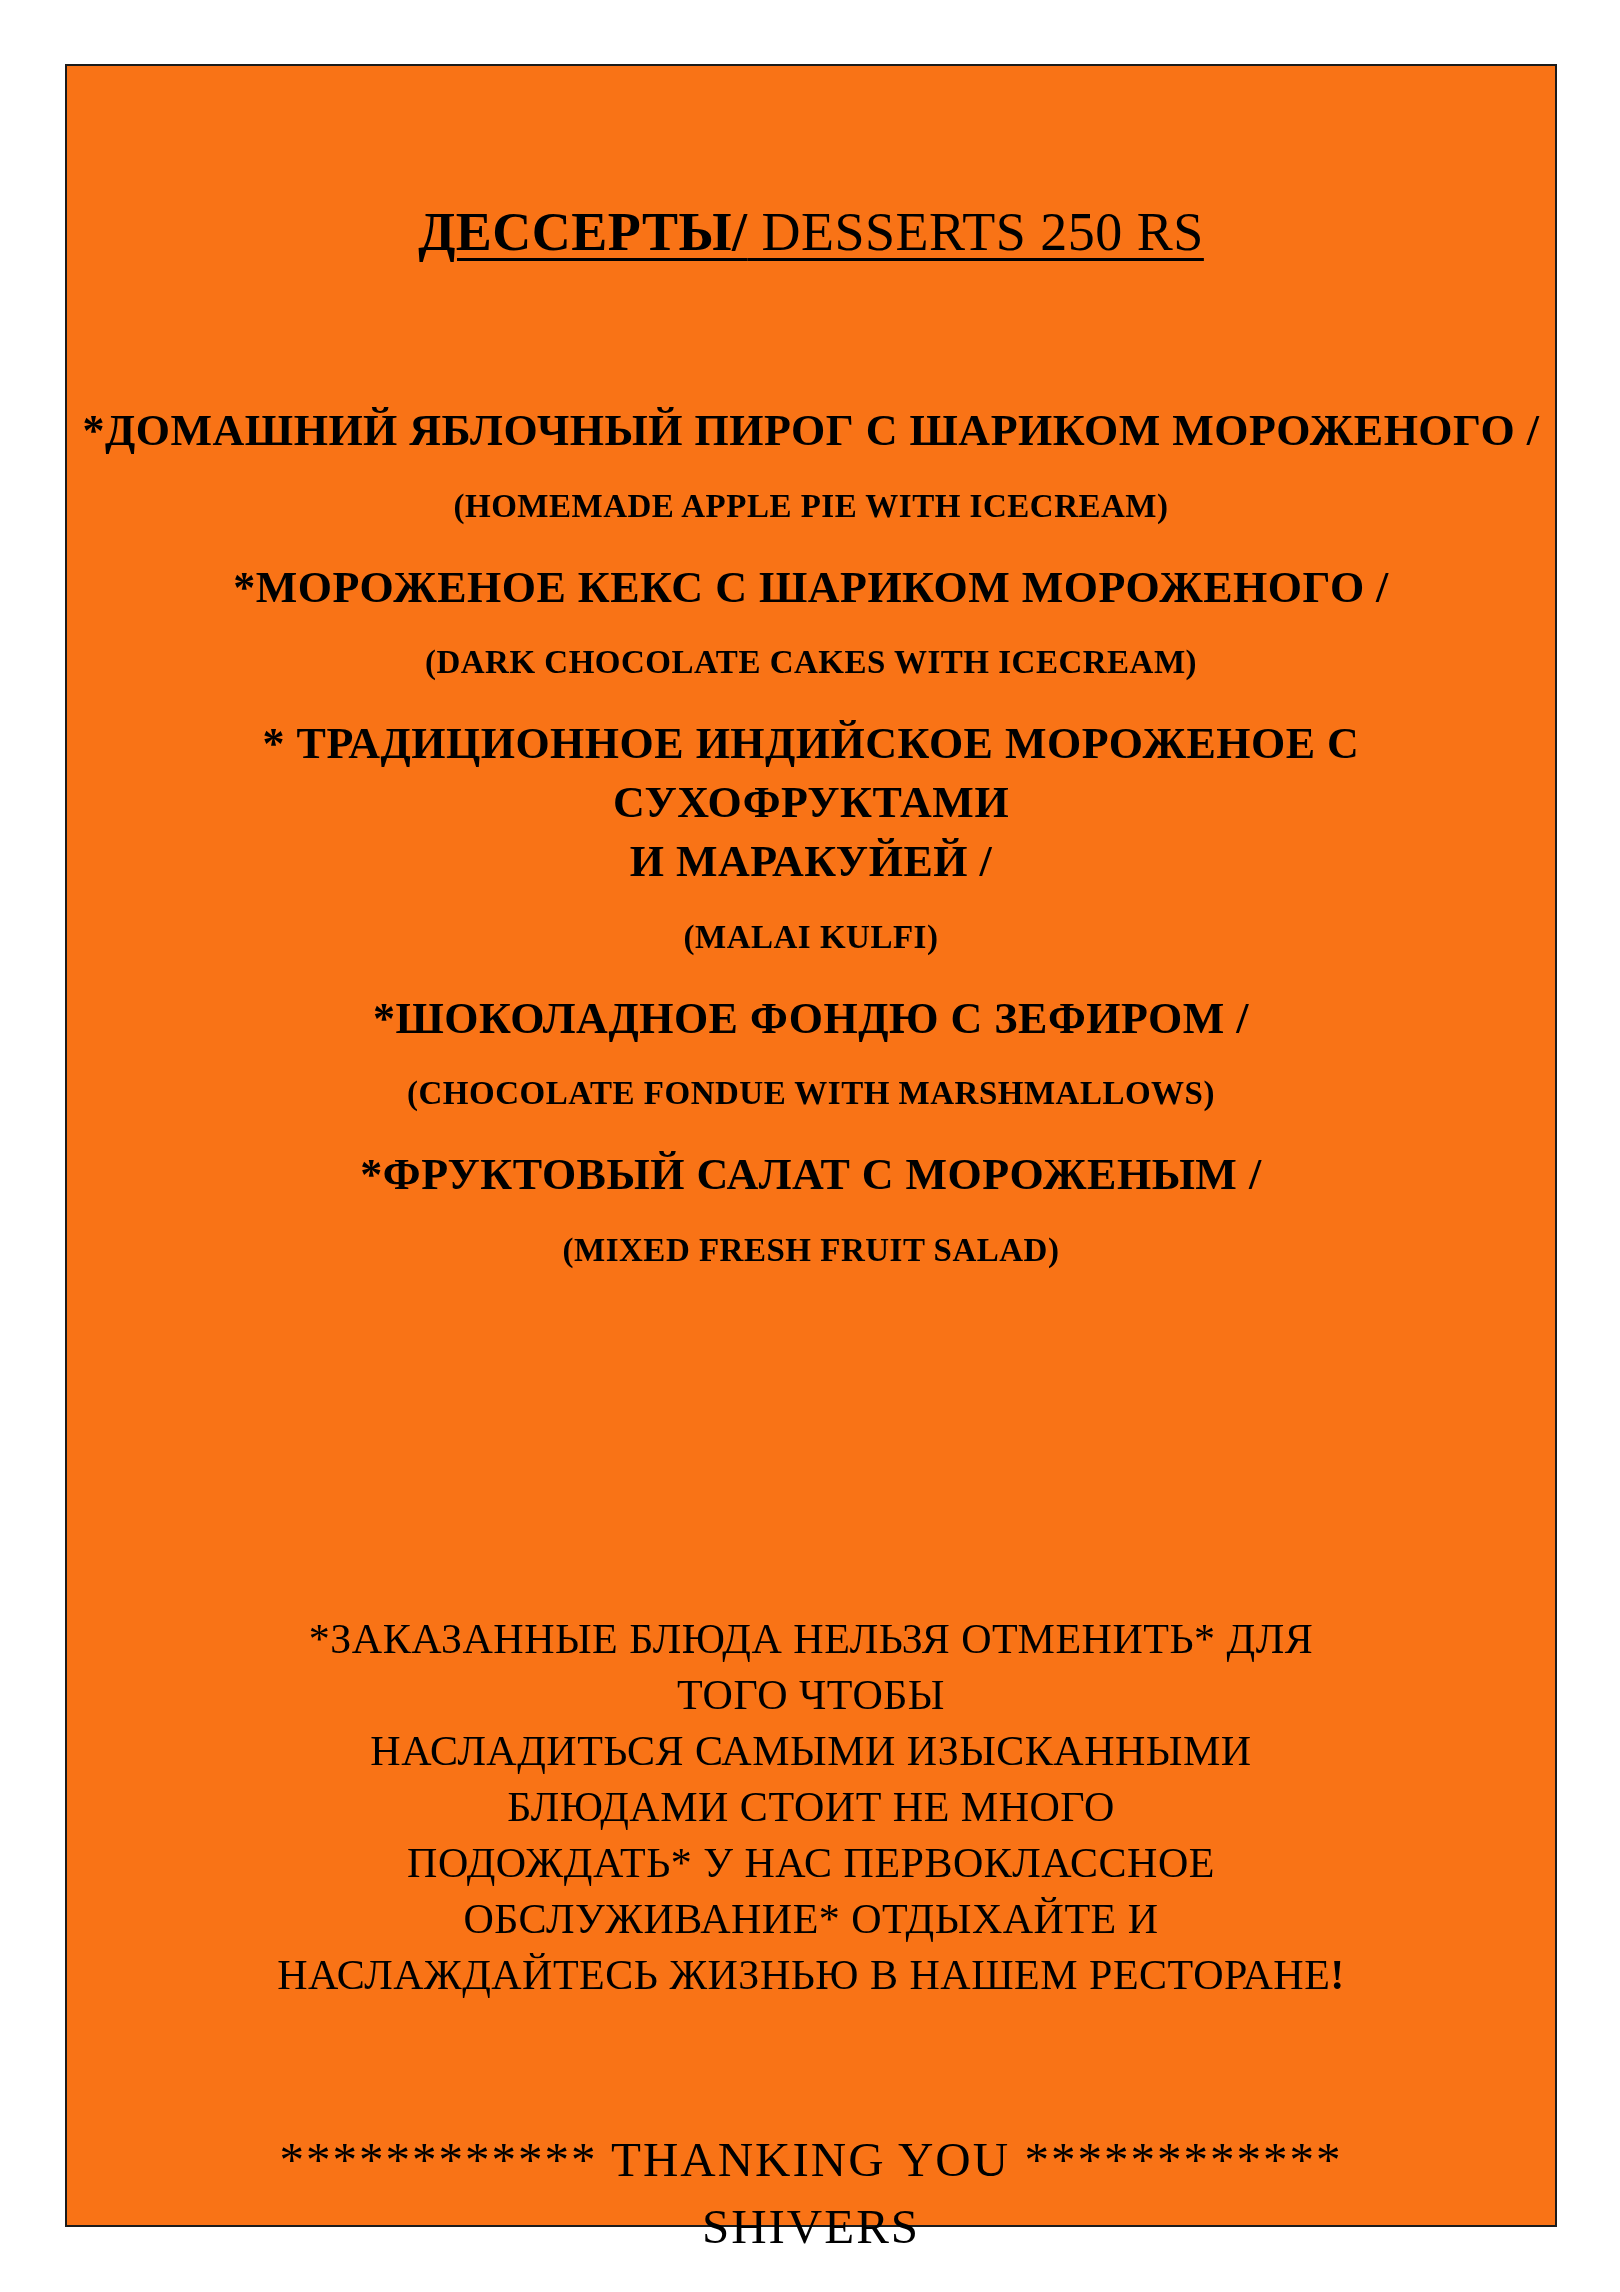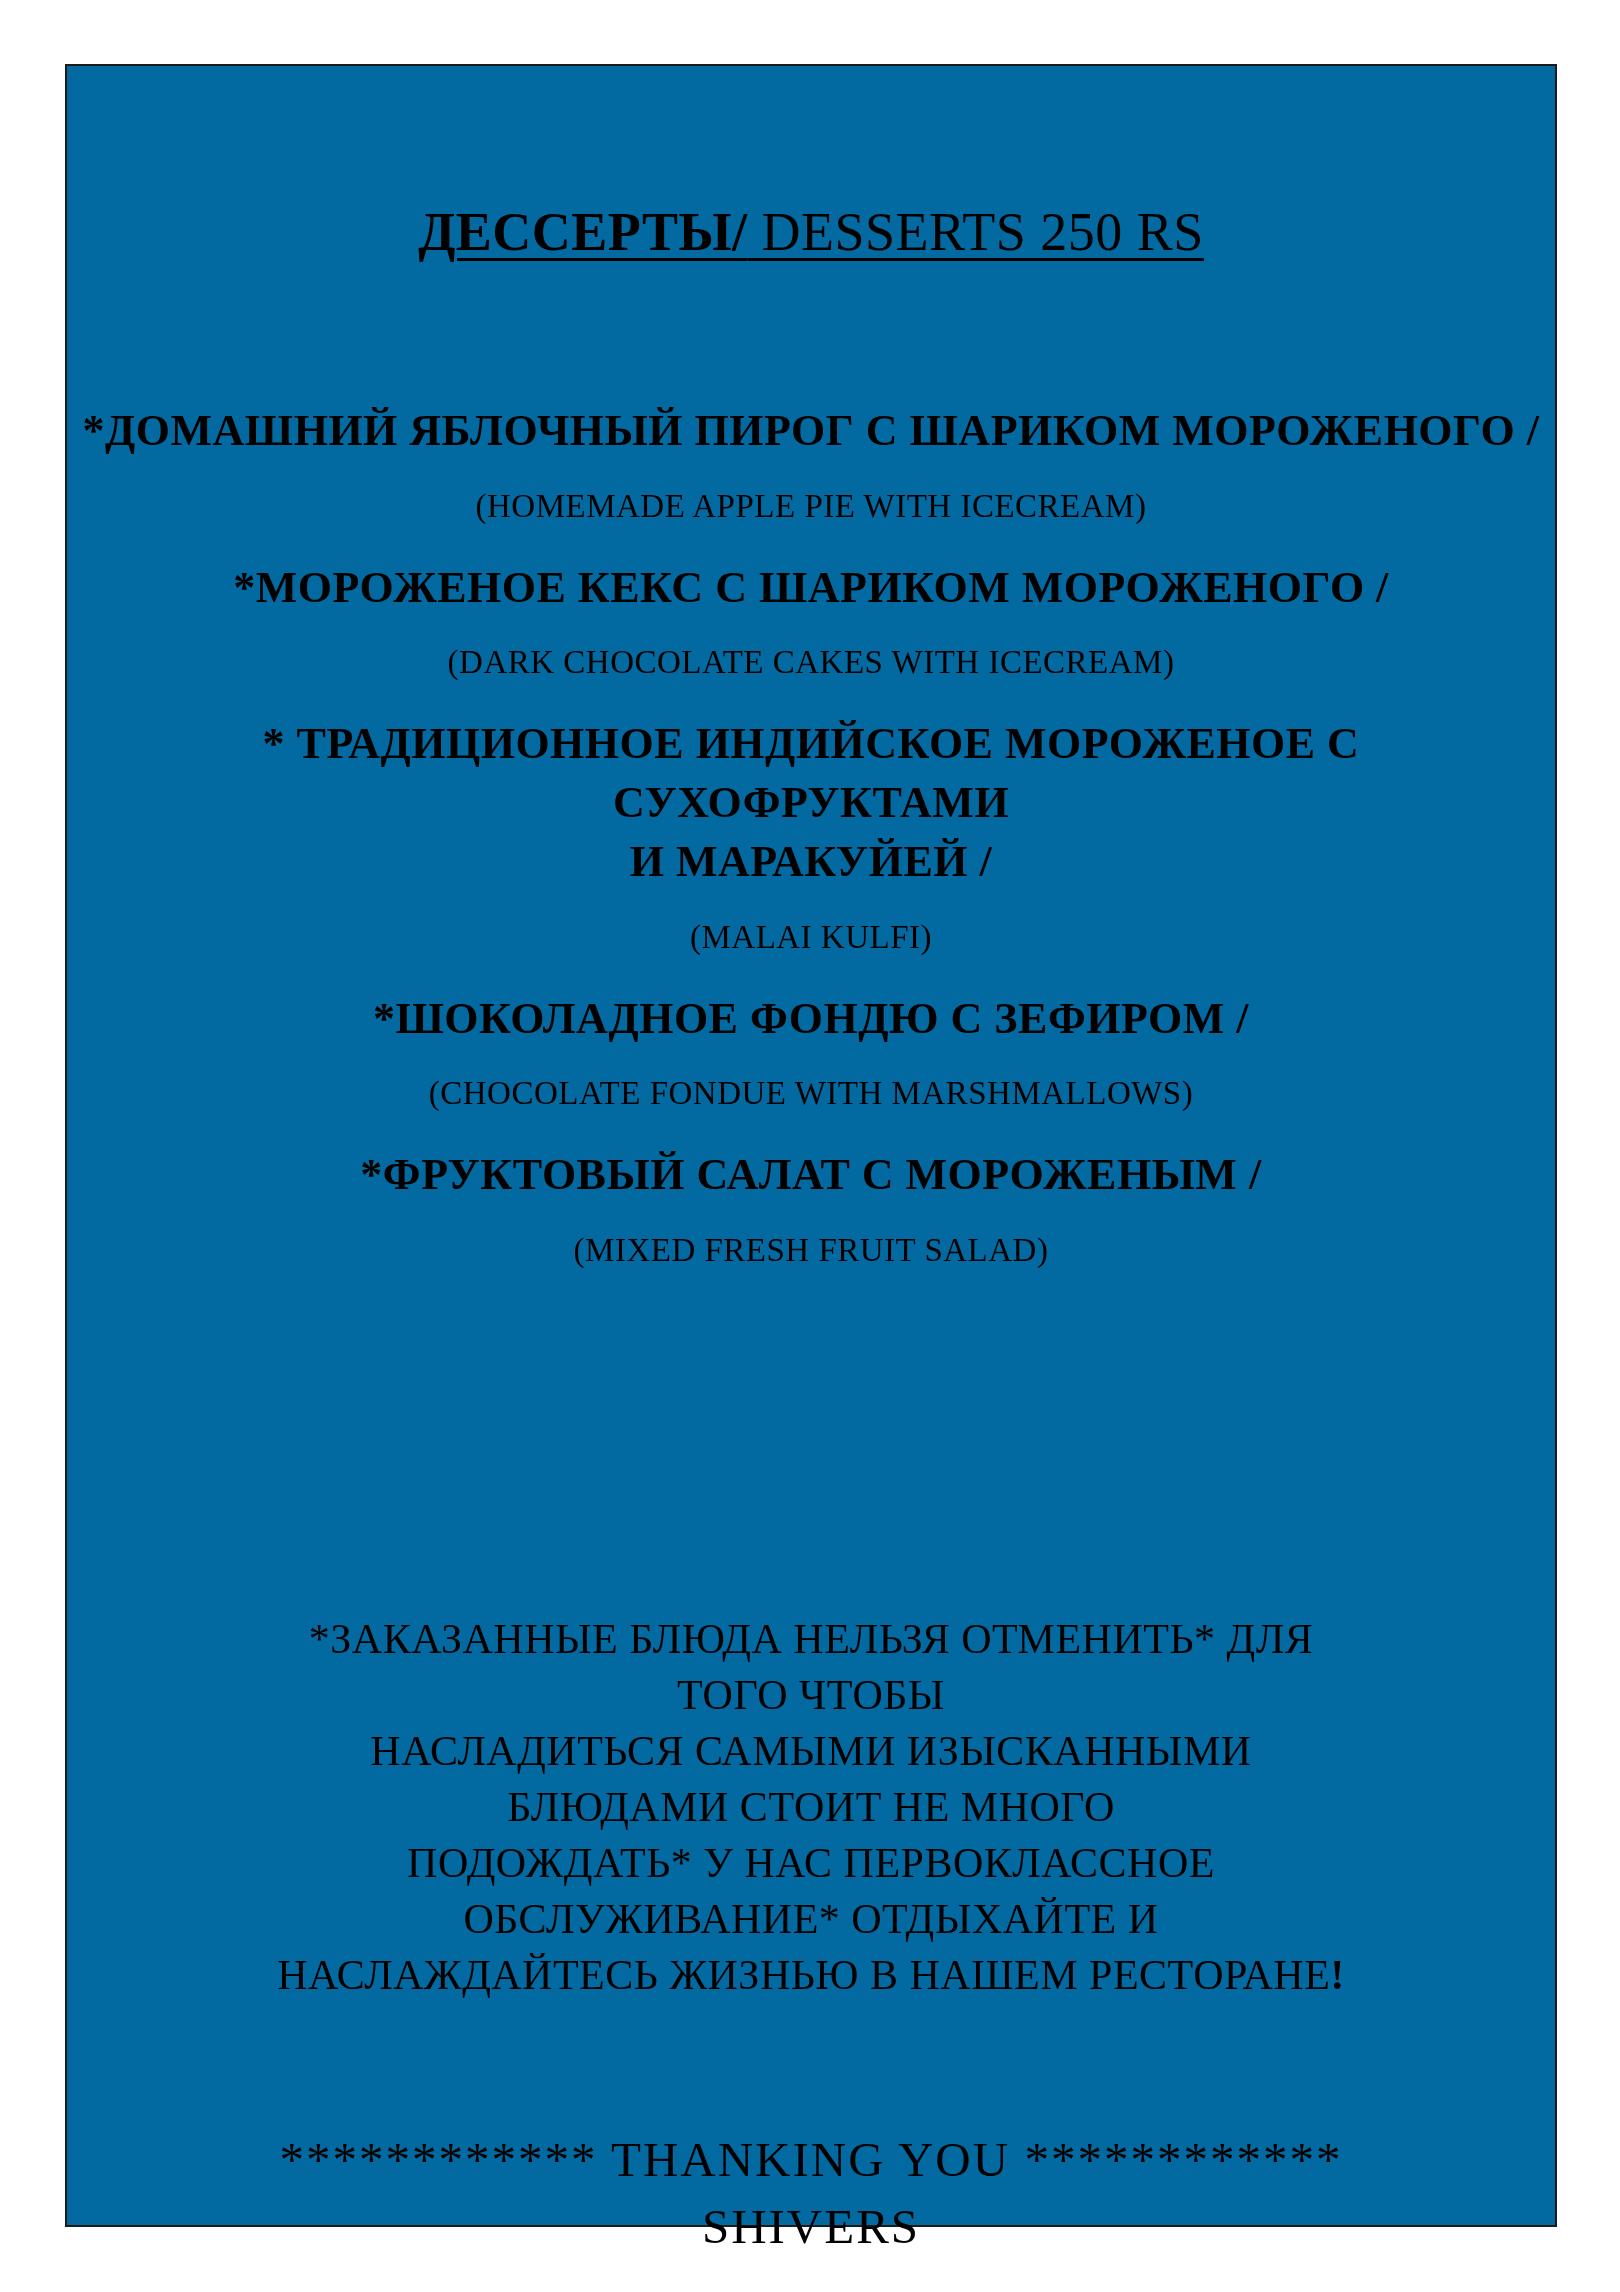--- a/index.html
+++ b/index.html
@@ -17,21 +17,21 @@
     overflow: hidden;
   }
   .frame {
     position: absolute;
     left: 65px;
     top: 64px;
     width: 1488px;
     height: 2159px;
     border: 2px solid #1b1b1b;
     text-align: center;
-    background: #0369a1;
+    background: #f97316;
   }
   .title {
     margin: 135px 0 0 0;
     font-size: 54px;
     line-height: 63px;
     font-weight: 400;
     letter-spacing: 0.5px;
     white-space: pre;
   }
   .title .underlined {
@@ -46,21 +46,21 @@
   .item { margin-bottom: 29px; }
   .item-ru {
     font-size: 44px;
     font-weight: 700;
     line-height: 59px;
     letter-spacing: 0.5px;
   }
   .item-en {
     margin-top: 23.5px;
     font-size: 33px;
-    font-weight: 400;
+    font-weight: 700;
     line-height: 45px;
     letter-spacing: 0.5px;
   }
 
   .notice {
     margin: 338px auto 0 auto;
     width: 1078px;
     font-size: 42px;
     font-weight: 400;
     line-height: 56px;

